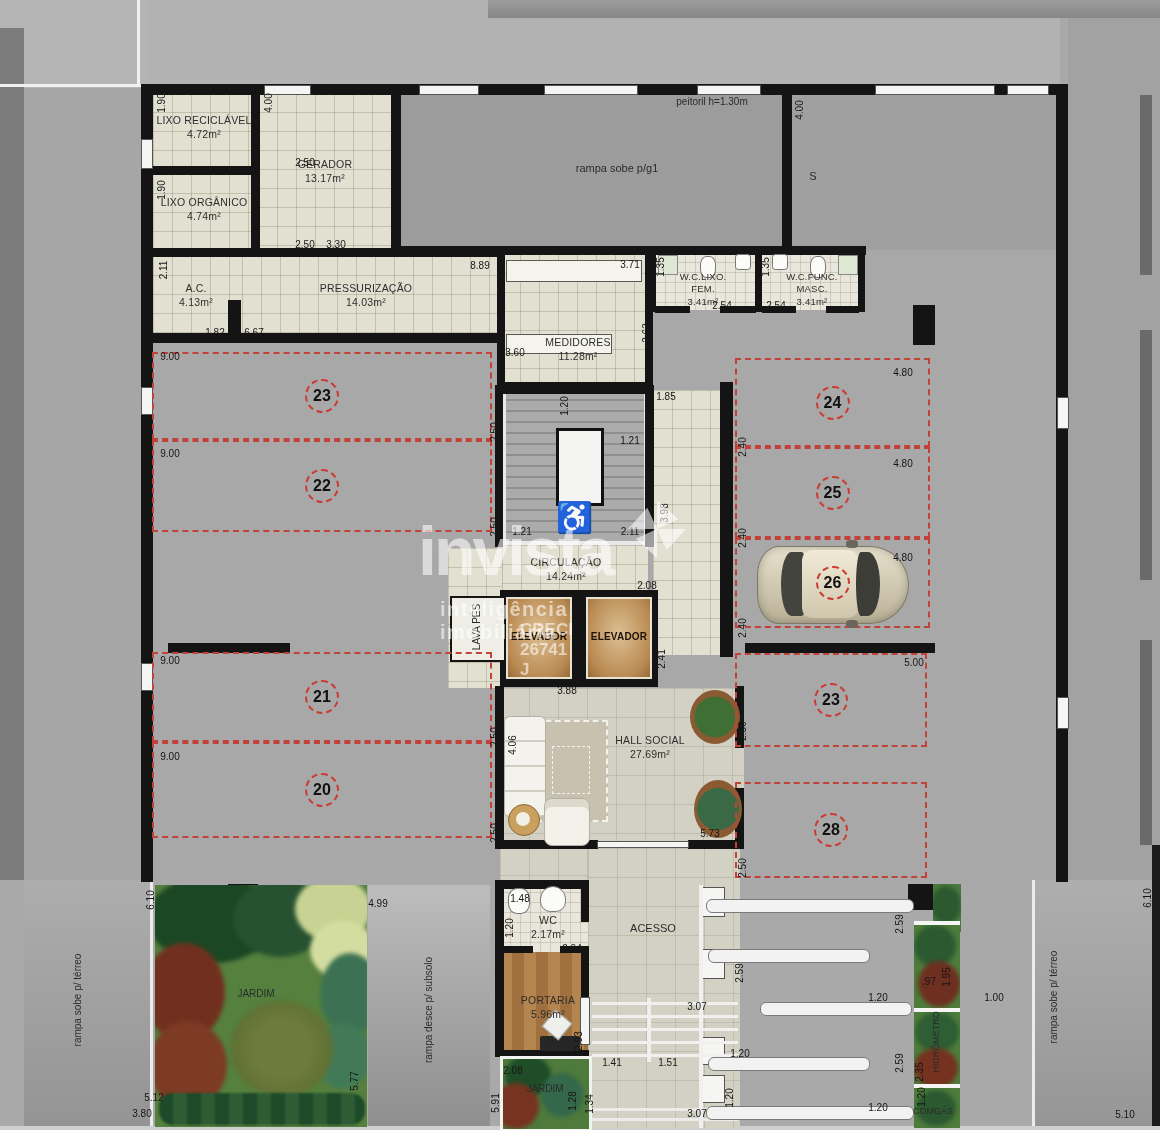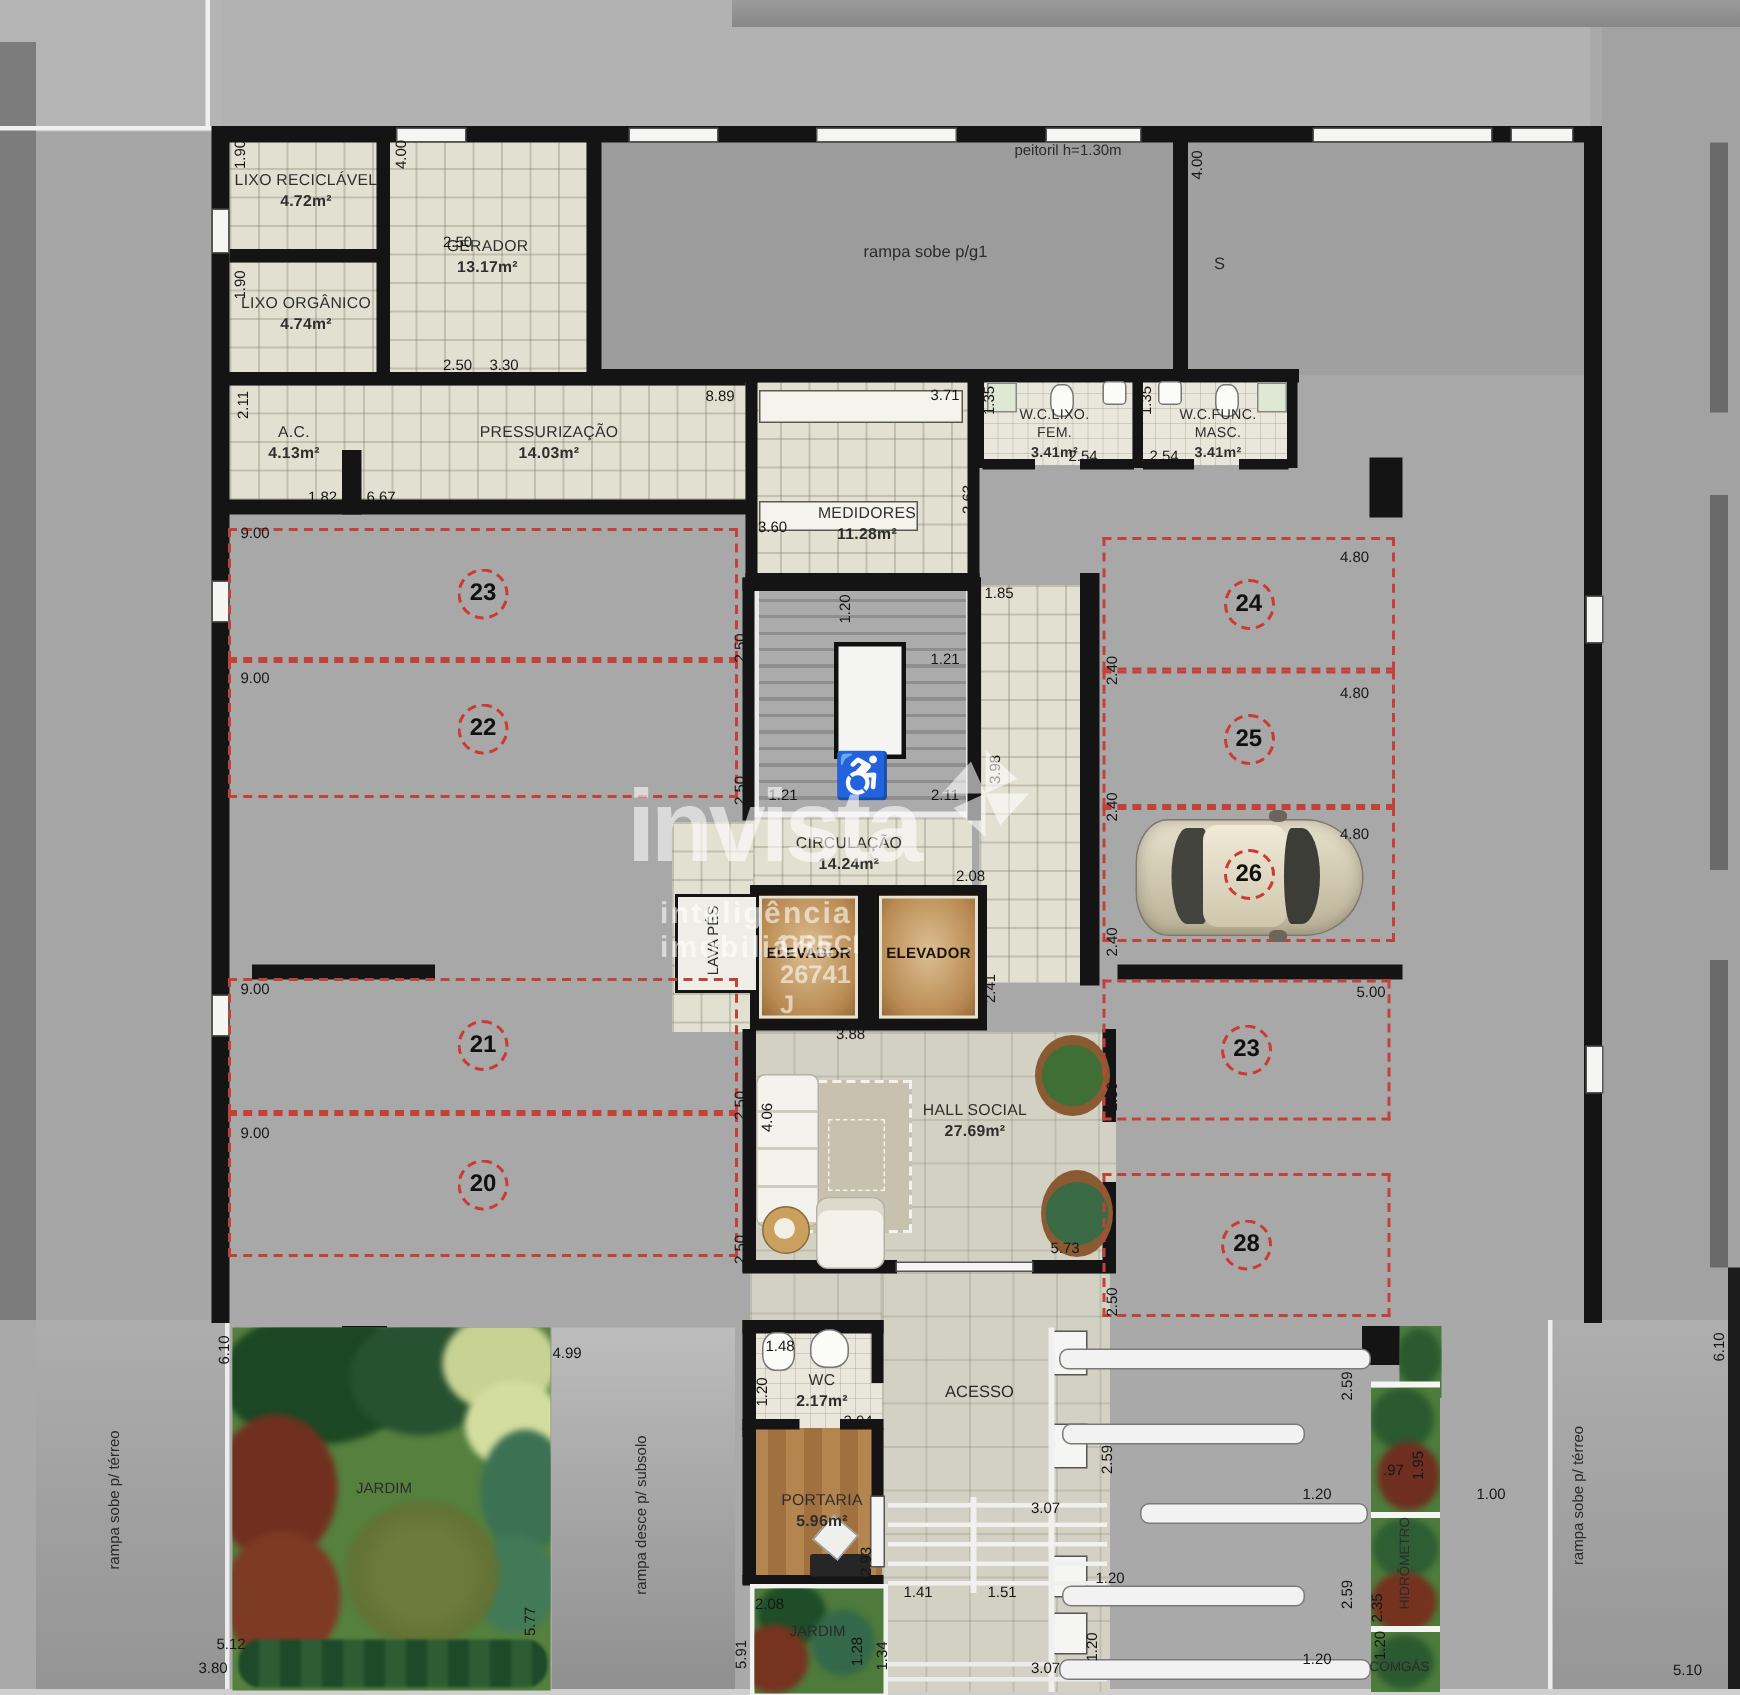--- a/index.html
+++ b/index.html
@@ -21,21 +21,21 @@
                      linear-gradient(90deg,rgba(100,100,80,.18) 1px,transparent 1px);
     background-size:29px 29px;}
   .dim{position:absolute;font-size:10px;color:#161616;white-space:nowrap;
        transform:translate(-50%,-50%);z-index:40;}
   .dim.v{transform:translate(-50%,-50%) rotate(-90deg);}
   .flabel{position:absolute;color:#2b2b2b;white-space:nowrap;transform:translate(-50%,-50%);z-index:40;}
   .flabel.v{transform:translate(-50%,-50%) rotate(-90deg);}
   .room-label{position:absolute;text-align:center;color:#2e2e2e;font-size:10.5px;line-height:1.3;
        transform:translate(-50%,-50%);z-index:35;letter-spacing:.2px;}
   .room-label .nm{display:block;}
-  .room-label .ar{display:block;font-weight:bold;}
+  .room-label .ar{display:block;}
   .spot{position:absolute;border:2px dashed #c2423a;z-index:20;}
   .badge{position:absolute;width:30px;height:30px;border:2px dashed #cc3a32;border-radius:50%;
        color:#111;font-weight:bold;font-size:16px;display:flex;align-items:center;justify-content:center;
        transform:translate(-50%,-50%);z-index:30;}
   .rail{position:absolute;background:#f2f2f2;border:1px solid #7a7a7a;border-radius:6px;z-index:12;}
   .blob{position:absolute;border-radius:50%;filter:blur(2px);}
   .shelf{position:absolute;background:#f4f3ec;border:1px solid #5a5a52;}
   .fixture{position:absolute;background:#fbfbf8;border:1px solid #777;border-radius:40%;}
   #watermark{position:absolute;z-index:60;color:rgba(255,255,255,.58);pointer-events:none;}
   .wm-name{position:absolute;left:418px;top:512px;font-size:68px;font-weight:800;letter-spacing:-3px;}

